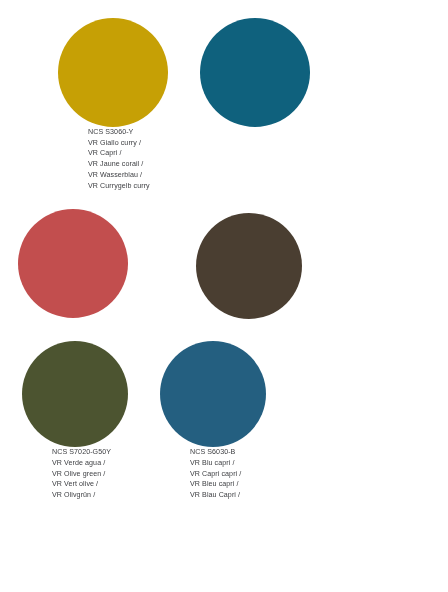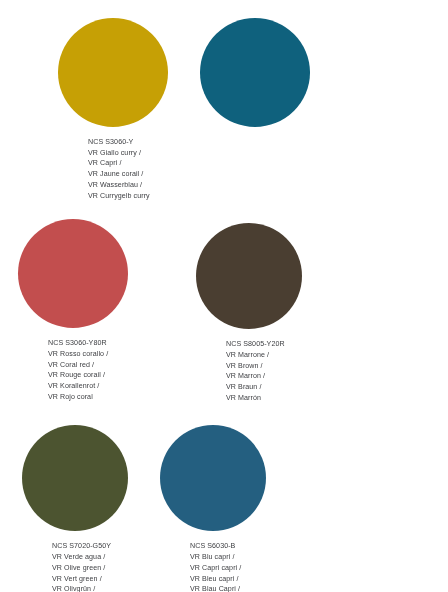--- a/index.html
+++ b/index.html
@@ -42,21 +42,20 @@
     width: 110px;
     height: 109px;
     border-radius: 50%;
     display: block;
   }
   .swatch-cell.small .swatch-disc {
     width: 106px;
     height: 106px;
   }
   .swatch-caption {
-    margin-top: 10px;
     margin-left: 30px;
     font-size: 7.1px;
     line-height: 10.7px;
     letter-spacing: 0.08px;
     color: #3f4044;
     white-space: nowrap;
   }
   .swatch-code {
     display: block;
   }
@@ -81,49 +80,33 @@
         <span class="swatch-name">VR Currygelb curry</span>
       </div>
     </div>
 
     <div class="swatch-cell col-1 row-0">
       <div class="swatch-disc" style="background: rgb(15, 97, 125);"></div>
     </div>
 
     <div class="swatch-cell col-2 row-0">
       <div class="swatch-disc" style="background: rgb(194, 78, 78);"></div>
-      <div class="swatch-caption">
-        <span class="swatch-code">NCS S3060-Y80R</span>
-        <span class="swatch-name">VR Rosso corallo /</span>
-        <span class="swatch-name">VR Coral red /</span>
-        <span class="swatch-name">VR Rouge corail /</span>
-        <span class="swatch-name">VR Korallenrot /</span>
-        <span class="swatch-name">VR Rojo coral</span>
-      </div>
     </div>
 
     <div class="swatch-cell col-0 row-1 small">
       <div class="swatch-disc" style="background: rgb(74, 62, 49);"></div>
-      <div class="swatch-caption">
-        <span class="swatch-code">NCS S8005-Y20R</span>
-        <span class="swatch-name">VR Marrone /</span>
-        <span class="swatch-name">VR Brown /</span>
-        <span class="swatch-name">VR Marron /</span>
-        <span class="swatch-name">VR Braun /</span>
-        <span class="swatch-name">VR Marrón</span>
-      </div>
     </div>
 
     <div class="swatch-cell col-1 row-1 small">
       <div class="swatch-disc" style="background: rgb(76, 84, 48);"></div>
       <div class="swatch-caption">
         <span class="swatch-code">NCS S7020-G50Y</span>
         <span class="swatch-name">VR Verde agua /</span>
         <span class="swatch-name">VR Olive green /</span>
-        <span class="swatch-name">VR Vert green /</span>
+        <span class="swatch-name">VR Vert olive /</span>
         <span class="swatch-name">VR Olivgrün /</span>
 
       </div>
     </div>
 
     <div class="swatch-cell col-2 row-1 small">
       <div class="swatch-disc" style="background: rgb(36, 95, 128);"></div>
       <div class="swatch-caption">
         <span class="swatch-code">NCS S6030-B</span>
         <span class="swatch-name">VR Blu capri /</span>

